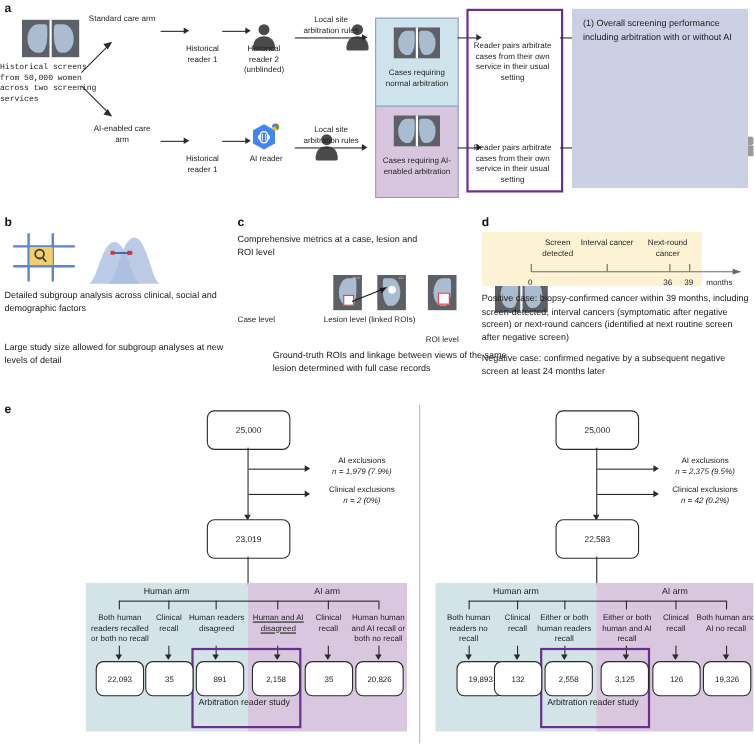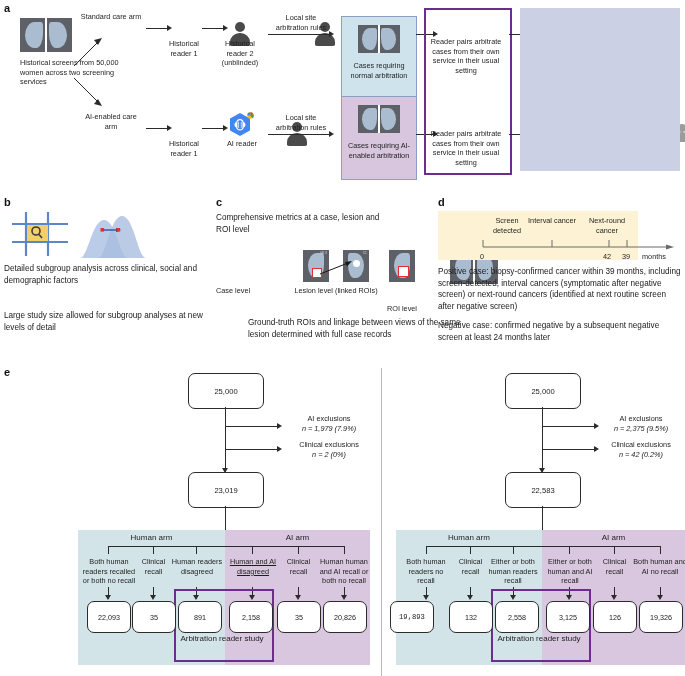--- a/index.html
+++ b/index.html
@@ -76,21 +76,21 @@
 
 <div class="abs mam" style="left:20px;top:18px;width:52px;height:34px;">
   <div class="half l">
       <div class="breast l" style="left:5px;top:4px;width:18px;height:26px;"></div>
     </div>
   <div class="half r">
       <div class="breast r" style="right:5px;top:4px;width:18px;height:26px;"></div>
     </div>
   <div style="position:absolute;left:25px;top:0;width:2px;height:100%;background:#fff;"></div>
 </div>
-<div class="abs txt" style="left:20px;top:58px;width:100px;">Historical screens from 50,000 women across two screening services</div>
+<div class="abs txt" style="left:0;top:58px;width:100px;font-family:Liberation Mono, monospace;">Historical screens from 50,000 women across two screening services</div>
 
 
 <svg class="abs" style="left:72px;top:20px;width:40px;height:100px;" viewBox="0 0 40 100">
   <line x1="2" y1="46" x2="26" y2="22" stroke="#2b2b2b" stroke-width="1"></line>
   <polygon points="30,18 22,20 26,25" fill="#2b2b2b"></polygon>
   <line x1="2" y1="58" x2="26" y2="82" stroke="#2b2b2b" stroke-width="1"></line>
   <polygon points="30,86 22,84 26,79" fill="#2b2b2b"></polygon>
 </svg>
 
 
@@ -210,20 +210,21 @@
 <div class="abs txt txt-c" style="left:428px;top:129px;width:76px;">Reader pairs arbitrate cases from their own service in their usual setting</div>
 
 
 <div class="abs arrowline" style="left:509px;top:34px;width:16px;"></div>
 <div class="abs arrowhead ah-r" style="left:524px;top:31px;"></div>
 <div class="abs arrowline" style="left:509px;top:134px;width:16px;"></div>
 <div class="abs arrowhead ah-r" style="left:524px;top:131px;"></div>
 
 
 <div class="results-box" style="left:520px;top:8px;width:160px;height:163px;">
+  <div class="body-txt" style="position:absolute;left:10px;top:8px;width:142px;">(1) Overall screening performance including arbitration with or without AI</div>
 </div>
 
 
 <div class="abs panel-letter" style="left:4px;top:196px;">b</div>
 
 <svg class="abs" style="left:10px;top:210px;width:62px;height:50px;" viewBox="0 0 62 50">
   <g stroke="#5b86c9" stroke-width="2.2">
     <line x1="2" y1="14" x2="58" y2="14"></line>
     <line x1="2" y1="32" x2="58" y2="32"></line>
     <line x1="16" y1="2" x2="16" y2="46"></line>
@@ -306,21 +307,21 @@
 <svg class="abs" style="left:481px;top:238px;width:200px;height:14px;" viewBox="0 0 200 14">
   <line x1="2" y1="9" x2="188" y2="9" stroke="#6a6a6a" stroke-width="1"></line>
   <line x1="2" y1="2" x2="2" y2="9" stroke="#6a6a6a" stroke-width="1"></line>
   <line x1="71" y1="2" x2="71" y2="9" stroke="#6a6a6a" stroke-width="1"></line>
   <line x1="128" y1="2" x2="128" y2="9" stroke="#6a6a6a" stroke-width="1"></line>
   <line x1="146" y1="2" x2="146" y2="9" stroke="#6a6a6a" stroke-width="1"></line>
   <polygon points="193,9 185,6.4 185,11.6" fill="#6a6a6a"></polygon>
 </svg>
 
 <div class="abs txt" style="left:480px;top:252px;">0</div>
-<div class="abs txt" style="left:603px;top:252px;">42</div>
+<div class="abs txt" style="left:603px;top:252px;">36</div>
 <div class="abs txt" style="left:622px;top:252px;">39</div>
 <div class="abs txt" style="left:642px;top:252px;">months</div>
 
 <div class="abs body-txt" style="left:438px;top:266px;width:243px;">
   <span>Positive case:</span><span> biopsy-confirmed cancer within 39 months, including screen-detected, interval cancers (symptomatic after negative screen) or next-round cancers (identified at next routine screen after negative screen)</span>
 </div>
 <div class="abs body-txt" style="left:438px;top:320px;width:243px;">
   <span>Negative case:</span><span> confirmed negative by a subsequent negative screen at least 24 months later</span>
 </div>
 
@@ -471,21 +472,21 @@
 <div class="abs arrowhead ah-d" style="left:510px;top:595px;"></div>
 <div class="abs vline" style="left:569px;top:587px;height:11px;"></div>
 <div class="abs arrowhead ah-d" style="left:566px;top:595px;"></div>
 <div class="abs vline" style="left:614px;top:587px;height:11px;"></div>
 <div class="abs arrowhead ah-d" style="left:611px;top:595px;"></div>
 <div class="abs vline" style="left:660px;top:587px;height:11px;"></div>
 <div class="abs arrowhead ah-d" style="left:657px;top:595px;"></div>
 
 <div class="purple-box" style="left:491px;top:589px;width:96px;height:69px;"></div>
 
-<div class="small-node" style="left:390px;top:601px;width:42px;height:30px;font-family:Liberation Mono, monospace;">
+<div class="small-node" style="left:415px;top:601px;width:42px;height:30px;">
   <span>19,893</span>
 </div>
 <div class="small-node" style="left:449px;top:601px;width:42px;height:30px;">
   <span>132</span>
 </div>
 <div class="small-node" style="left:495px;top:601px;width:42px;height:30px;">
   <span>2,558</span>
 </div>
 <div class="small-node" style="left:546px;top:601px;width:42px;height:30px;">
   <span>3,125</span>

